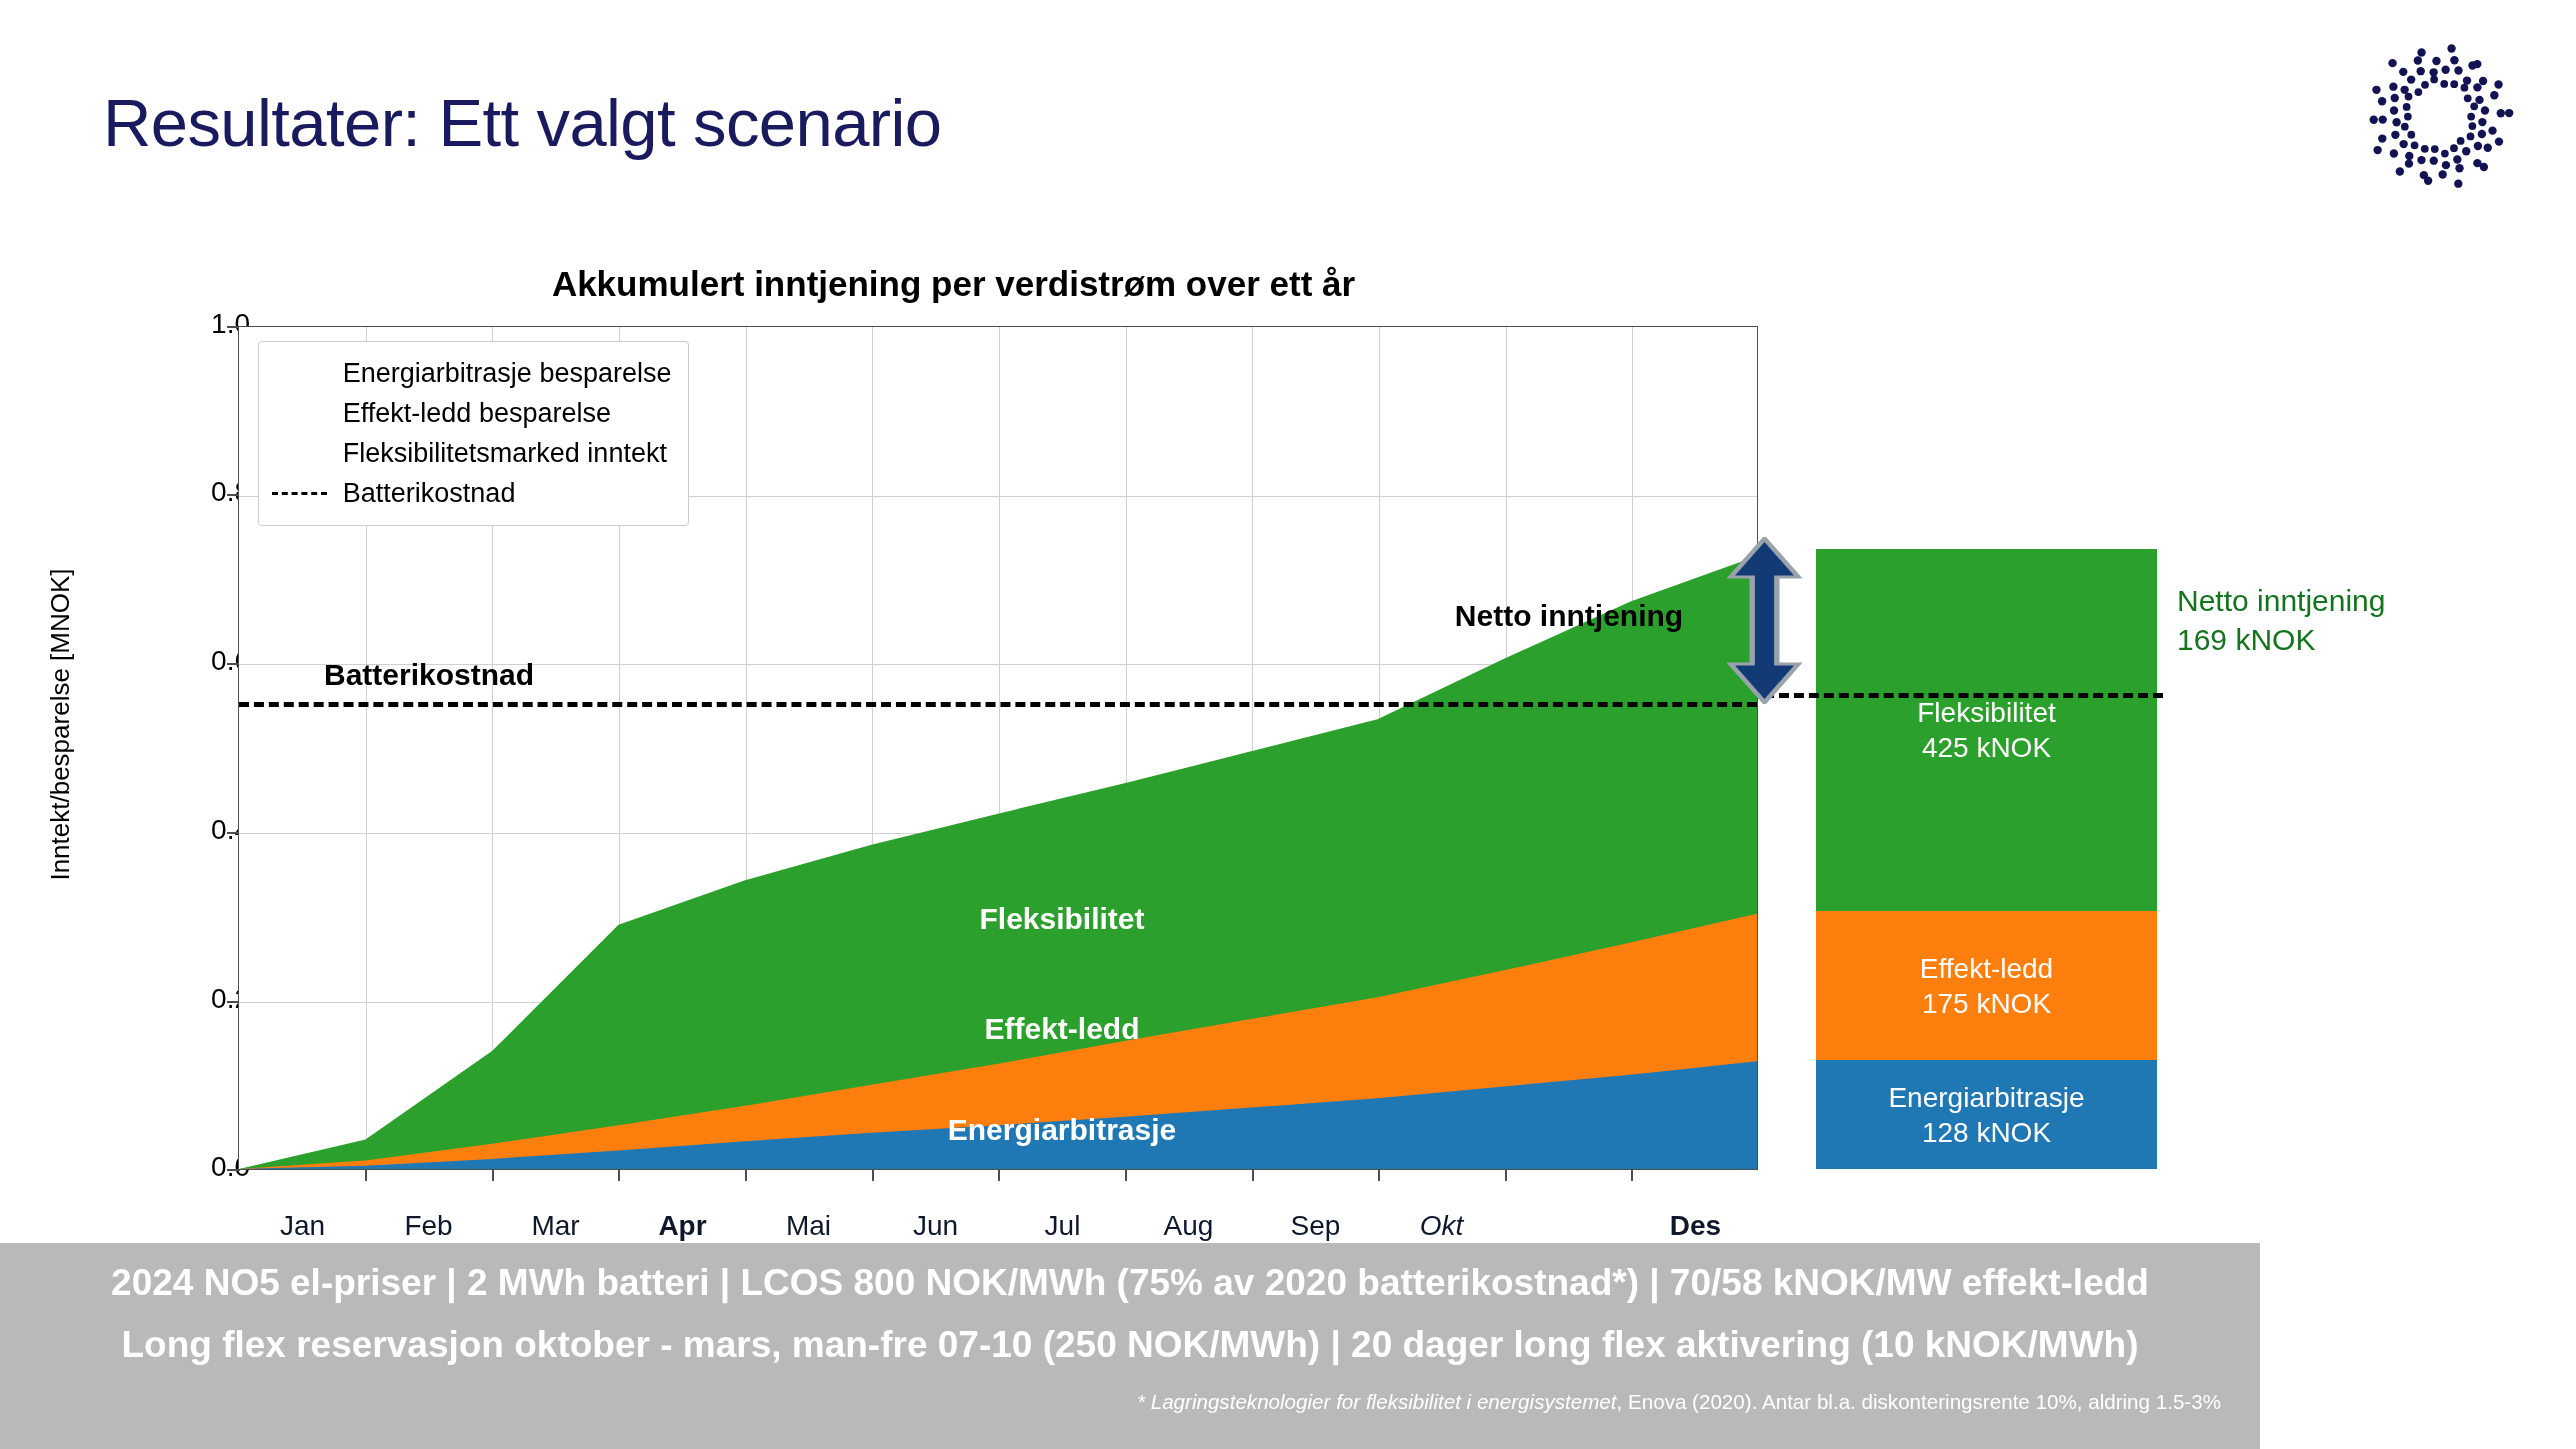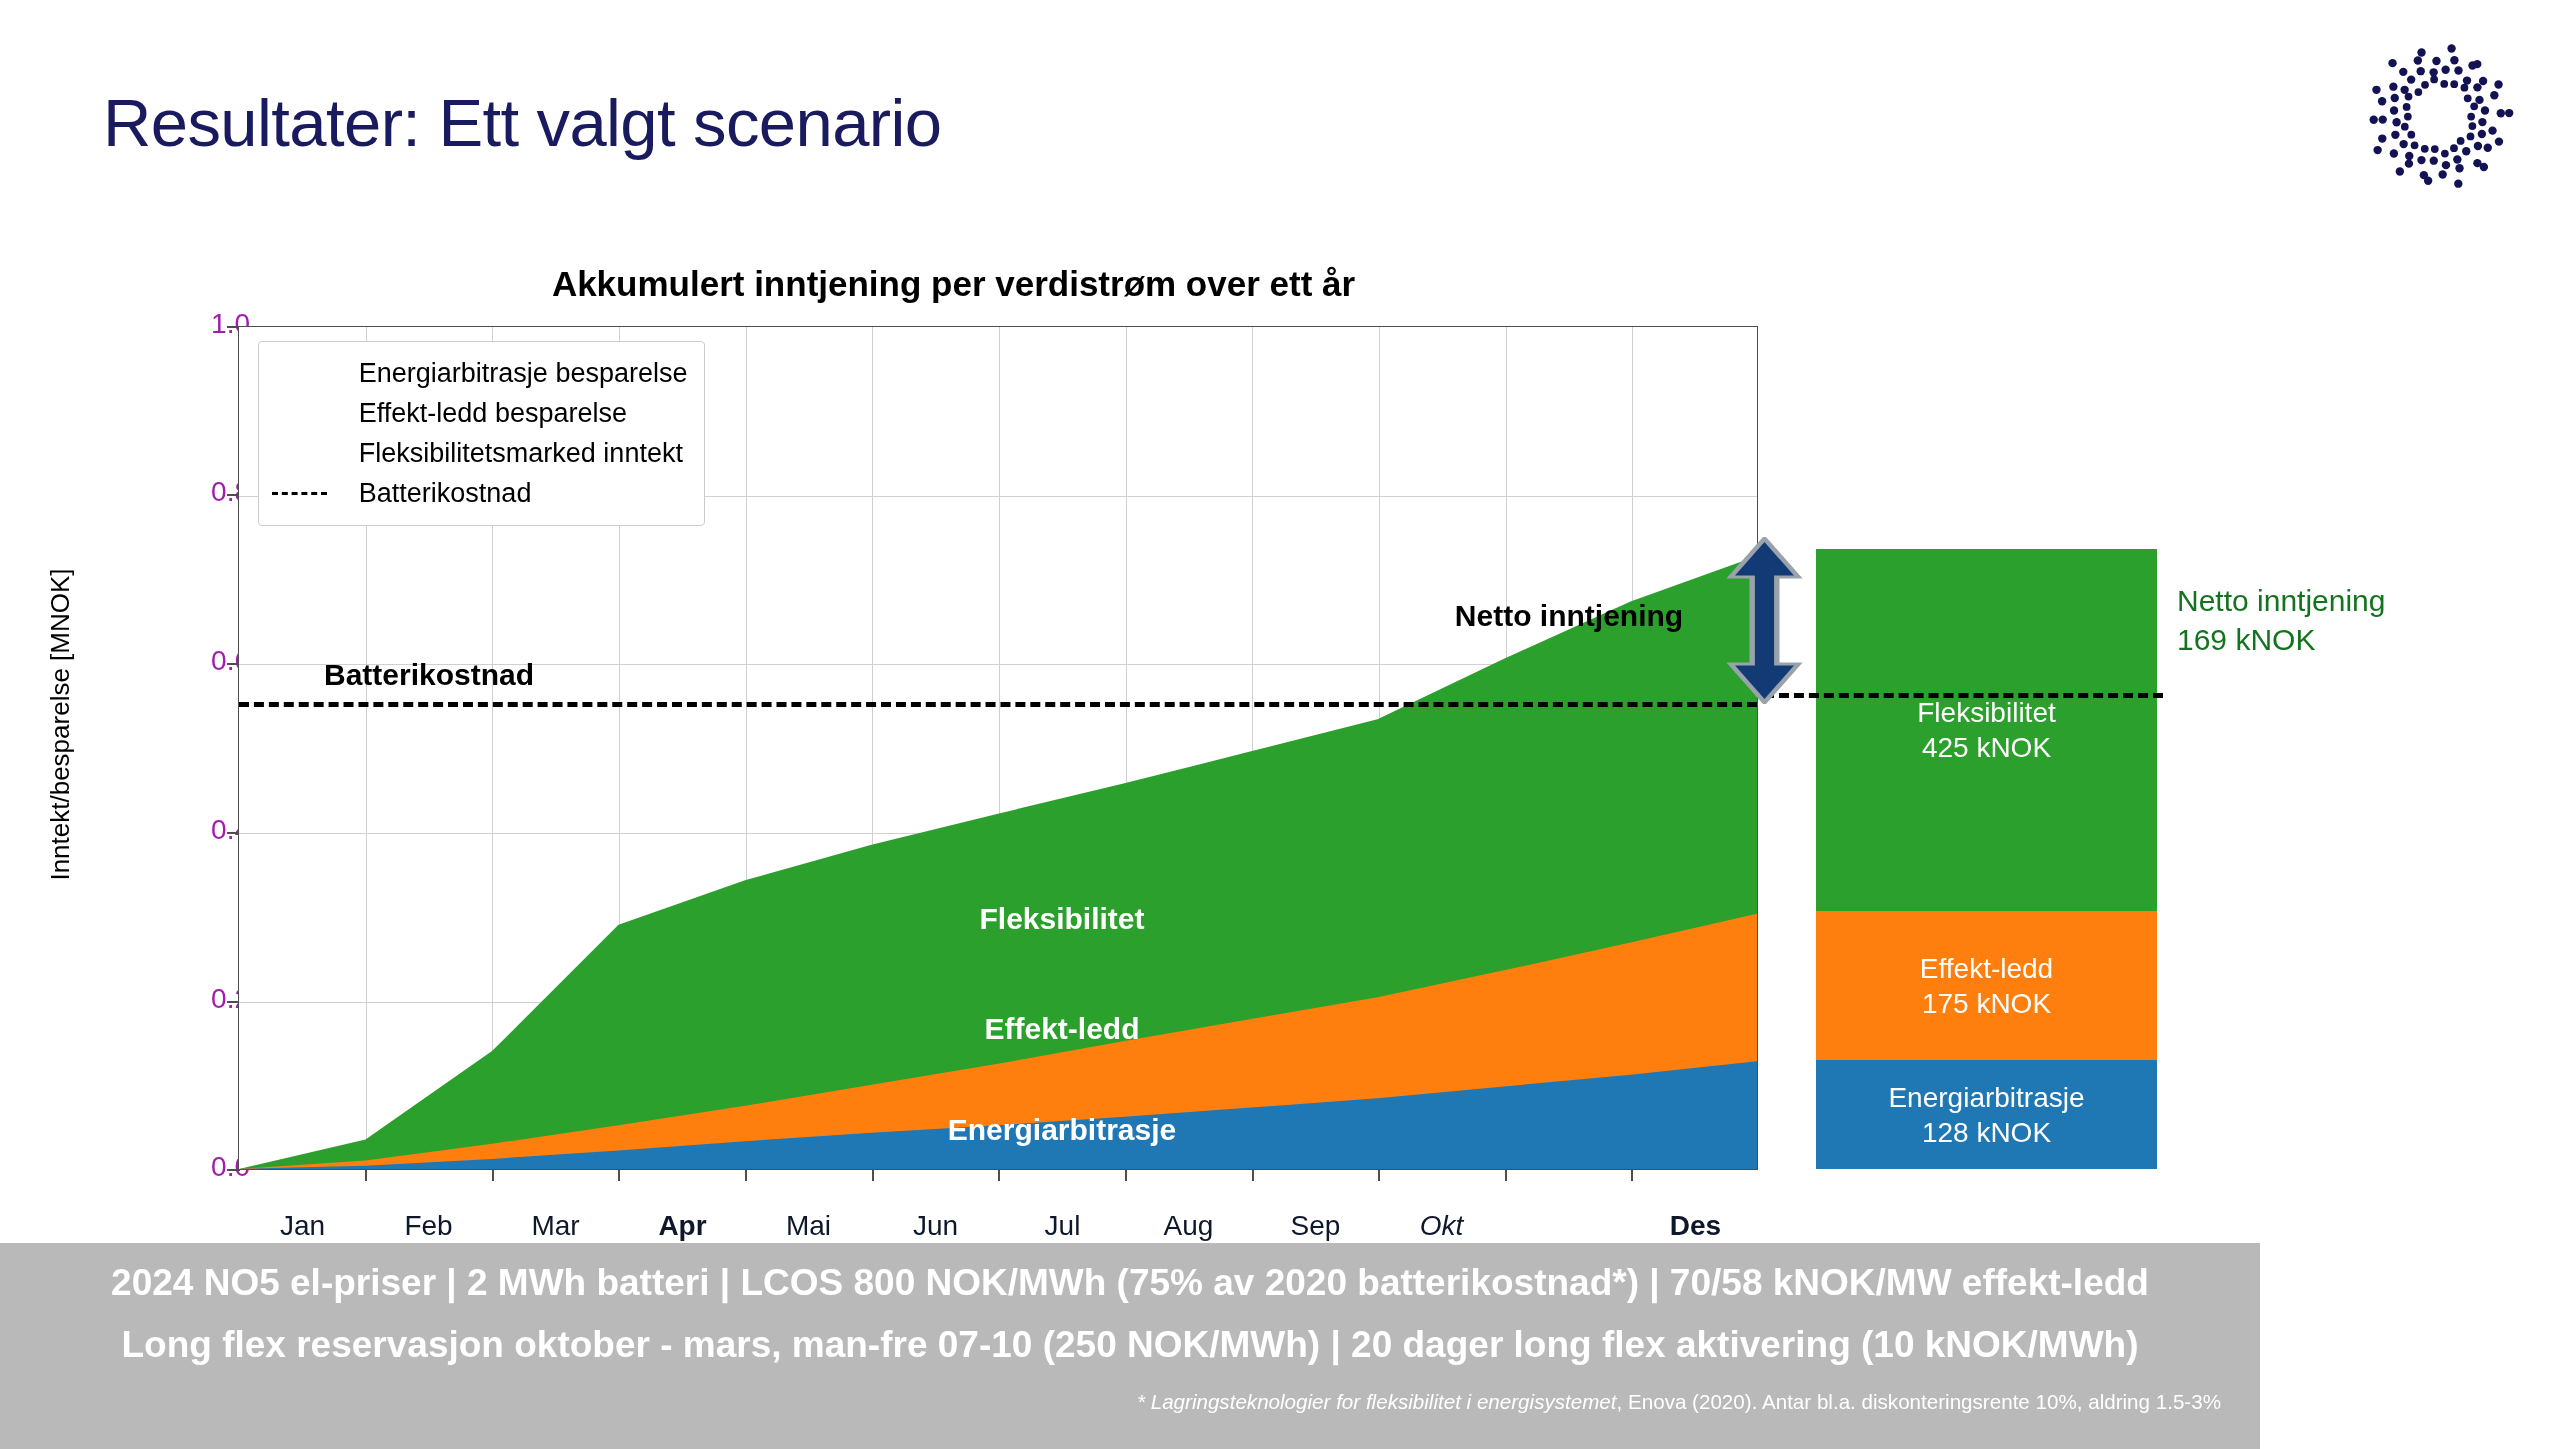--- a/index.html
+++ b/index.html
@@ -82,21 +82,21 @@
     top: 0; bottom: 0;
     width: 1.3px;
     background: #d0d0d0;
   }
   .ytick-label {
     position: absolute;
     right: 1553px;
     width: 129px;
     text-align: right;
     font-size: 28px;
-    color: #a21caf;
+    color: #000000;
   }
   .ytick-mark {
     position: absolute;
     width: 13px;
     height: 1.9px;
     background: #4d4d4d;
   }
   .xtick-label {
     position: absolute;
     top: 952px;
@@ -155,21 +155,20 @@
     top: 14px;
     background: #fff;
     border: 1.3px solid #cccccc;
     border-radius: 3.9px;
     padding: 11.6px 16.7px 11.6px 13px;
   }
   .legend-row {
     display: flex;
     align-items: center;
     height: 40px;
-    gap: 16px;
   }
   .legend-swatch {
     width: 55px;
     height: 24.5px;
     margin-right: 15.5px;
     flex: none;
   }
   .legend-dash {
     width: 55px;
     height: 24.5px;

